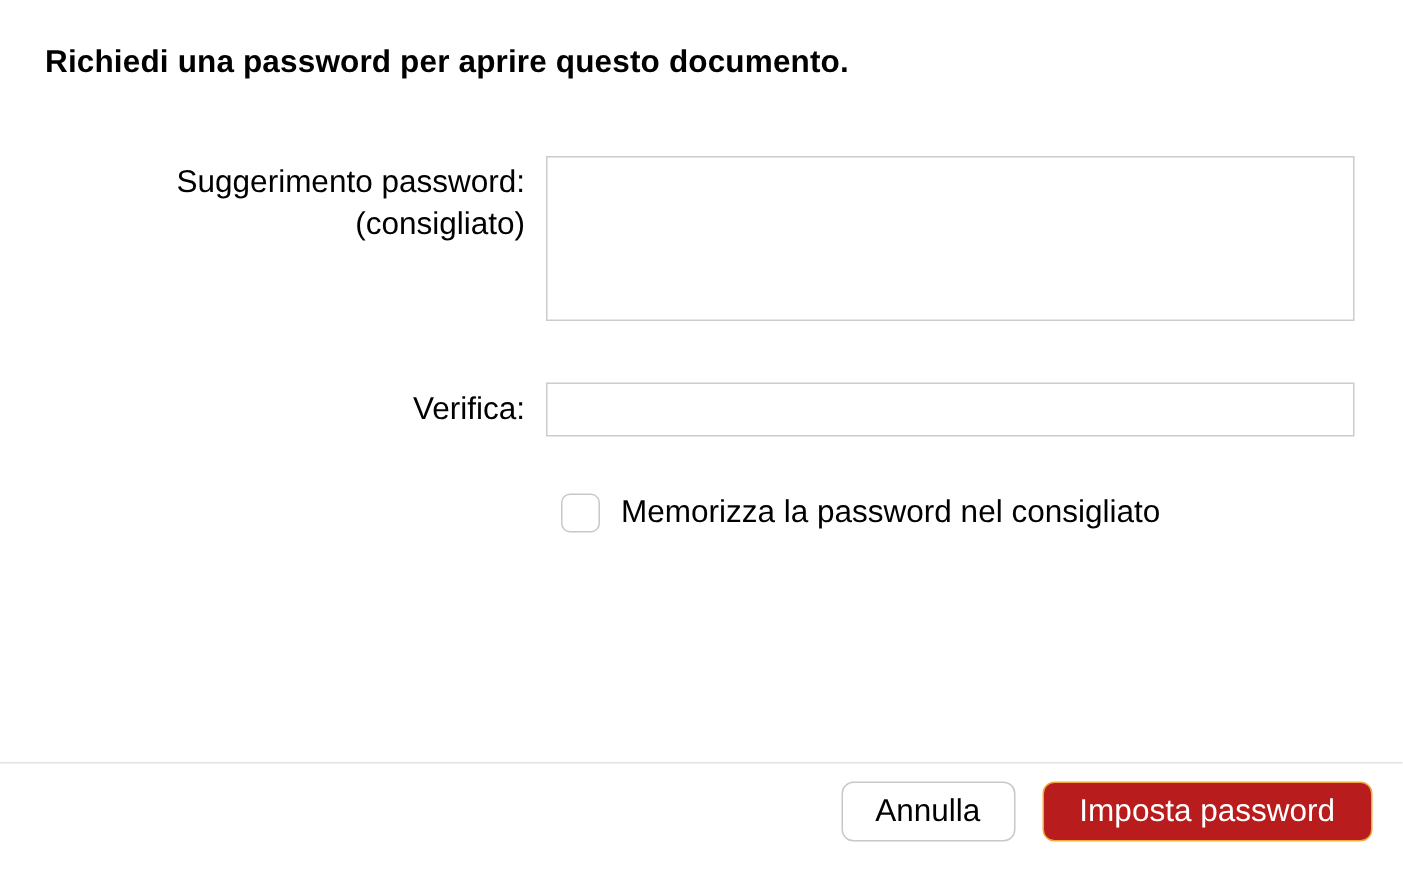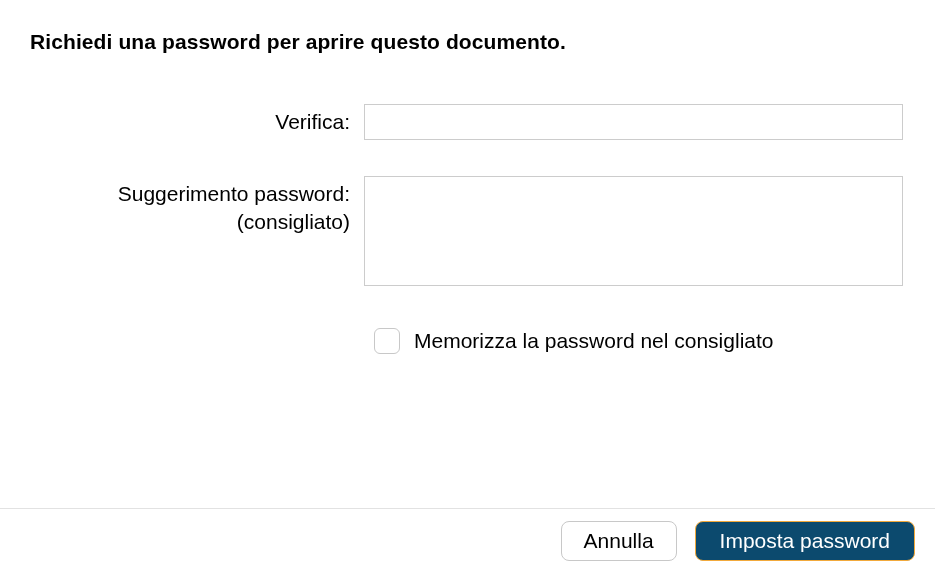--- a/index.html
+++ b/index.html
@@ -120,50 +120,50 @@
       border-radius: 8px;
       cursor: pointer;
       border: 1px solid #c8c8c8;
       background: #fff;
       color: #000;
       height: 40px;
       display: flex;
       align-items: center;
     }
     .btn-primary {
-      background: #0c4a6e;
+      background: #b91c1c;
       border: 1px solid #f2a93b;
       color: #fff;
       padding: 6px 24px;
     }
   </style>
 </head>
 <body>
 
 <div class="dialog-container">
 
   <div class="dialog-title">Richiedi una password per aprire questo documento.</div>
 
   <div class="form-rows">
 
 
     <div class="form-row">
-      <div class="form-label">Verifica:</div>
-      <div class="form-control-area">
-        <input type="password" class="text-input" value="" style="">
-      </div>
-    </div>
-
-    <div class="form-row">
       <div class="form-label">
         <span>Suggerimento password:</span><br>
         <span>(consigliato)</span>
       </div>
       <div class="form-control-area">
         <textarea class="textarea-input" value="" style=""></textarea>
+      </div>
+    </div>
+
+    <div class="form-row">
+      <div class="form-label">Verifica:</div>
+      <div class="form-control-area">
+        <input type="password" class="text-input" value="" style="">
       </div>
     </div>
 
   </div>
 
   <div class="checkbox-row">
     <div class="checkbox"></div>
     <div class="checkbox-label">Memorizza la password nel consigliato</div>
   </div>
 

